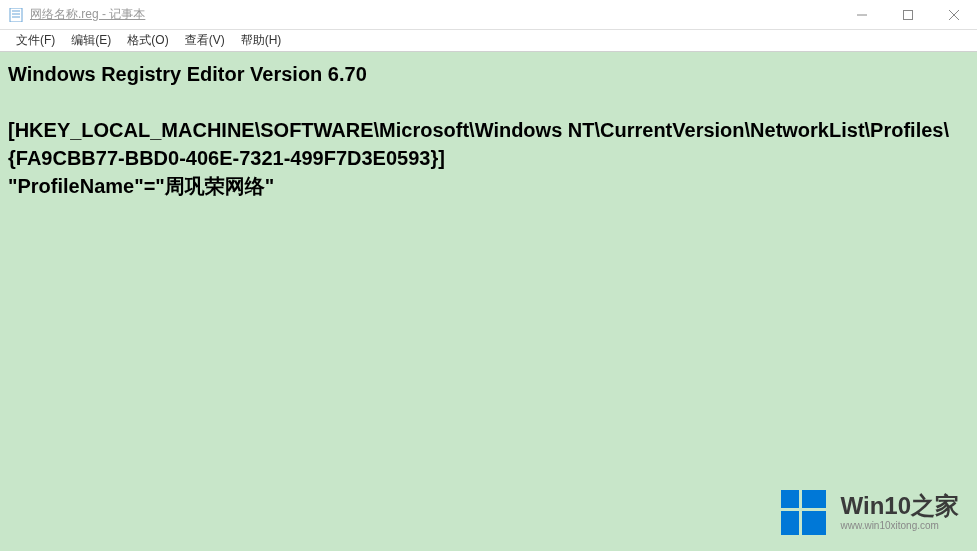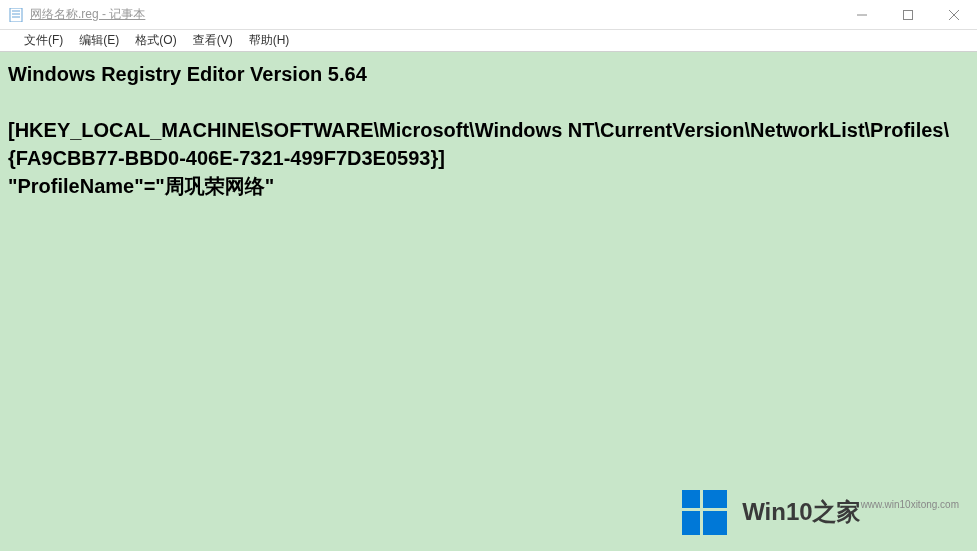--- a/index.html
+++ b/index.html
@@ -48,21 +48,21 @@
       align-items: center;
       justify-content: center;
       cursor: pointer;
       color: #888;
     }
     .menubar {
       height: 22px;
       background: #ffffff;
       display: flex;
       align-items: center;
-      padding-left: 16px;
+      padding-left: 8px;
       font-size: 12px;
       color: #333;
       border-bottom: 1px solid #d0d0d0;
     }
     .menu-item {
       padding: 2px 8px;
       cursor: pointer;
     }
     .editor-area {
       background: #c8e6c9;
@@ -100,21 +100,21 @@
     }
     .logo-sq {
       background: #0078d7;
     }
     .logo-a { width: 18px; height: 18px; }
     .logo-b { width: 24px; height: 18px; }
     .logo-c { width: 18px; height: 24px; }
     .logo-d { width: 24px; height: 24px; }
     .watermark-text {
       display: flex;
-      flex-direction: row;
+      flex-direction: column;
       line-height: 1.1;
       justify-content: flex-end;
     }
     .watermark-title {
       font-size: 24px;
       font-weight: bold;
       color: #3a3a3a;
       font-family: "Segoe UI", Arial, sans-serif;
     }
     .watermark-sub {
@@ -158,21 +158,21 @@
 
 <div class="menubar">
   <span class="menu-item">文件(F)</span>
   <span class="menu-item">编辑(E)</span>
   <span class="menu-item">格式(O)</span>
   <span class="menu-item">查看(V)</span>
   <span class="menu-item">帮助(H)</span>
 </div>
 
 <div class="editor-area">
-  <div class="editor-line">Windows Registry Editor Version 5.64</div>
+  <div class="editor-line">Windows Registry Editor Version 6.70</div>
   <div class="editor-blank"></div>
   <div class="editor-line">[HKEY_LOCAL_MACHINE\SOFTWARE\Microsoft\Windows NT\CurrentVersion\NetworkList\Profiles\{FA9CBB77-BBD0-406E-7321-499F7D3E0593}]</div>
   <div class="editor-line">"ProfileName"="周巩荣网络"</div>
 </div>
 
 <div class="watermark">
   <div class="watermark-logo">
     <div class="logo-sq logo-a"></div>
     <div class="logo-sq logo-b"></div>
     <div class="logo-sq logo-c"></div>

